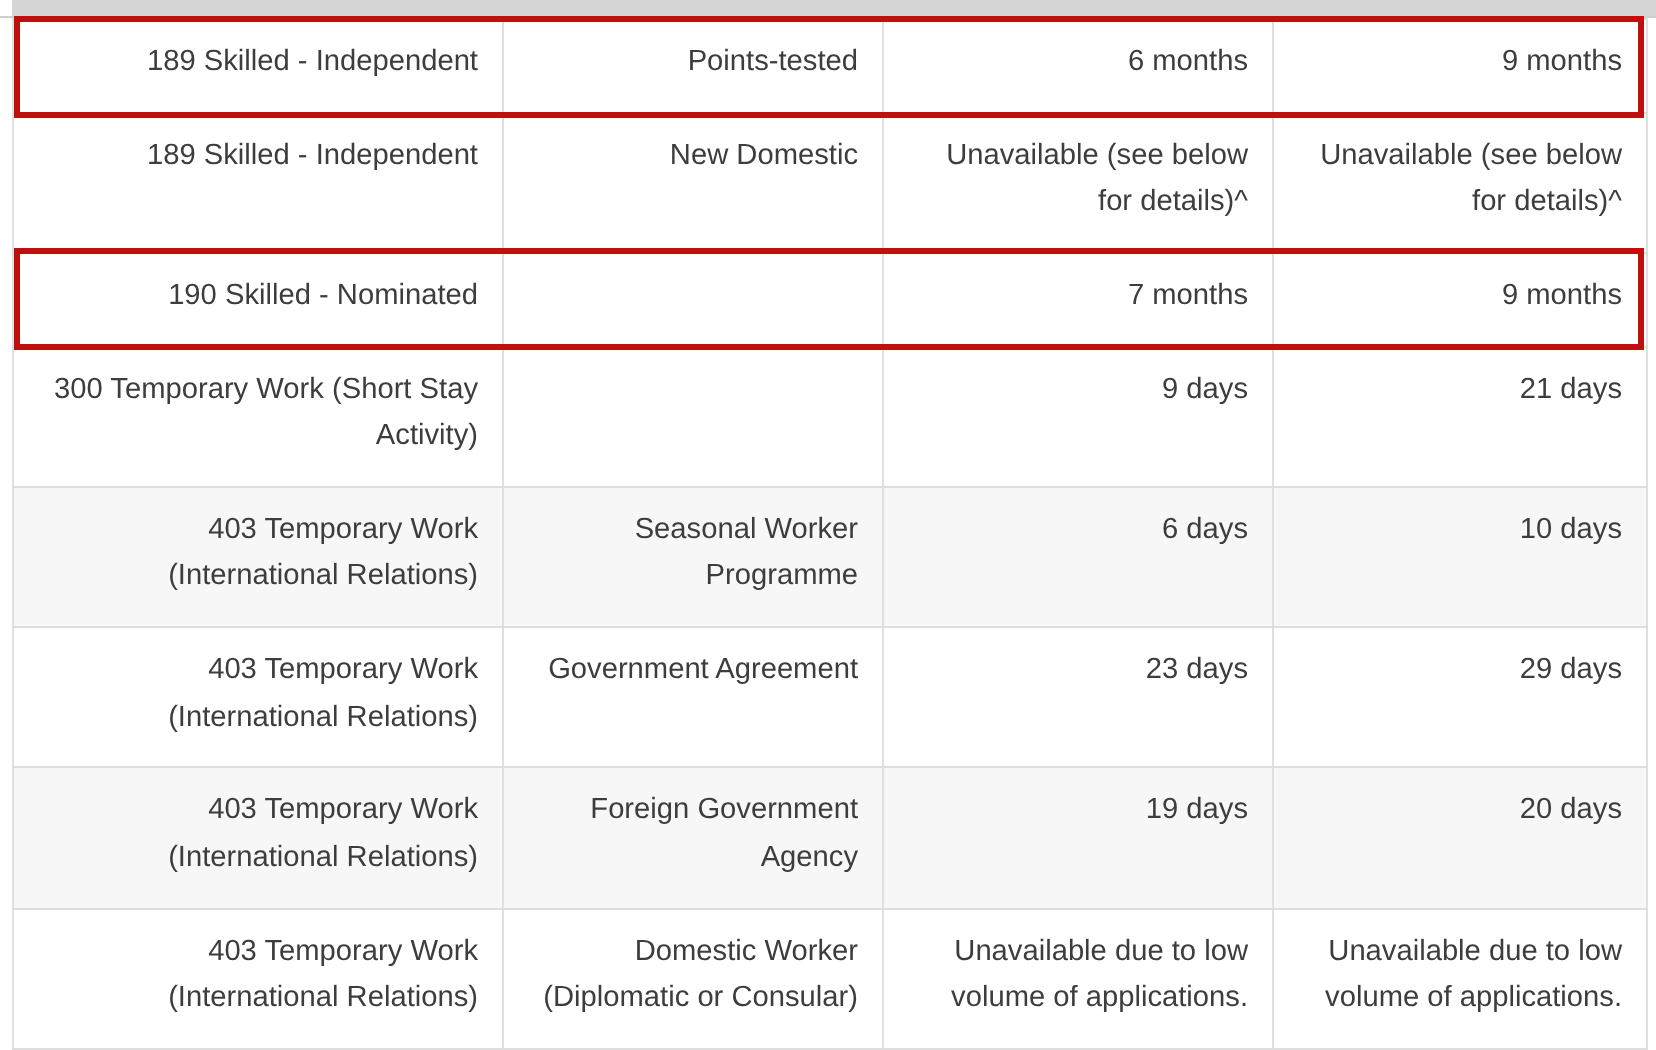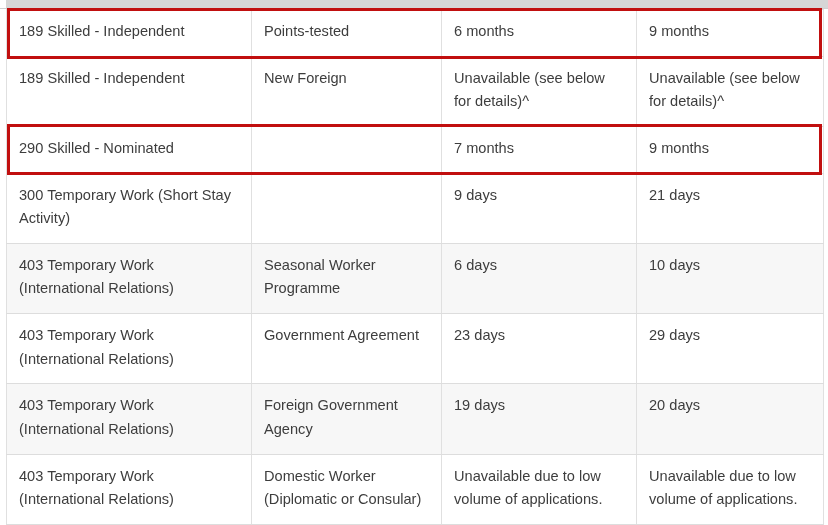--- a/index.html
+++ b/index.html
@@ -60,20 +60,21 @@
     border-left: 1px solid #e0e0e0;
     border-right: 1px solid #e0e0e0;
     padding: 10px 12px 12px 12px;
     vertical-align: top;
     font-size: 14.6px;
     line-height: 1.62;
     color: #3d3d3d;
     background: #ffffff;
     height: 38px;
     box-sizing: border-box;
+    text-align: right;
   }
   table.processing-times tr.alt td {
     background: #f7f7f7;
   }
   table.processing-times tr.tall td {
     height: 62px;
   }
 
   
   .annotation-box {
@@ -101,26 +102,26 @@
     </colgroup>
     <tbody id="table-body">
         <tr>
           <td>189 Skilled - Independent</td>
           <td>Points-tested</td>
           <td>6 months</td>
           <td>9 months</td>
         </tr>
         <tr class="tall">
           <td>189 Skilled - Independent</td>
-          <td>New Foreign</td>
+          <td>New Domestic</td>
           <td>Unavailable (see below for details)^</td>
           <td>Unavailable (see below for details)^</td>
         </tr>
         <tr>
-          <td>290 Skilled - Nominated</td>
+          <td>190 Skilled - Nominated</td>
           <td></td>
           <td>7 months</td>
           <td>9 months</td>
         </tr>
         <tr class="tall">
           <td>300 Temporary Work (Short Stay Activity)</td>
           <td></td>
           <td>9 days</td>
           <td>21 days</td>
         </tr>

